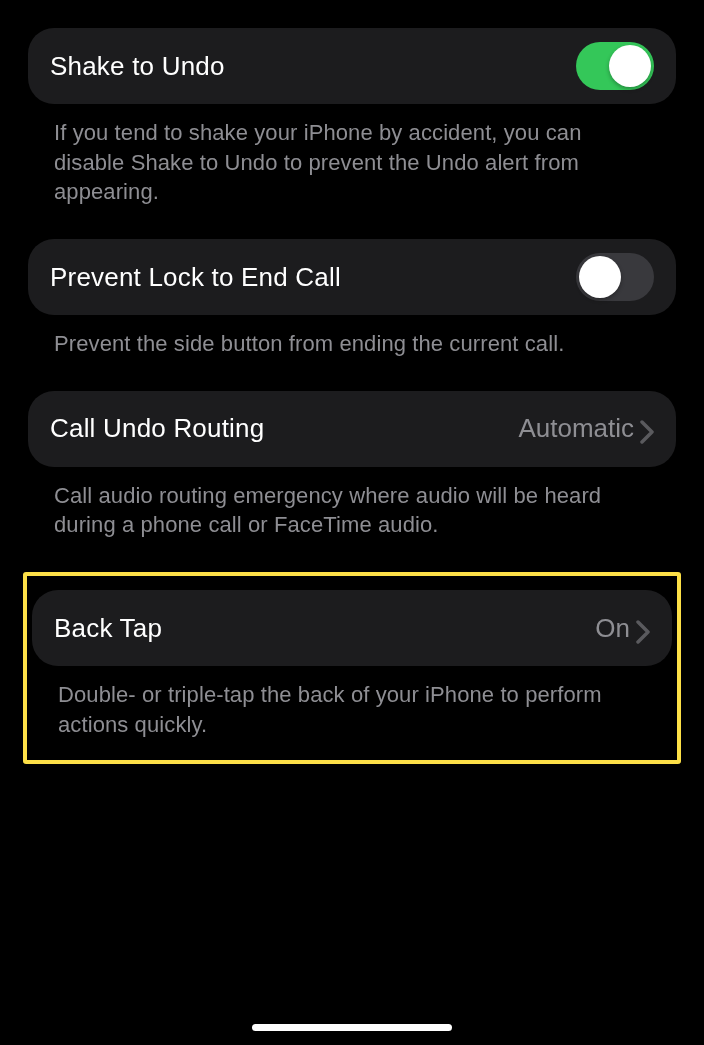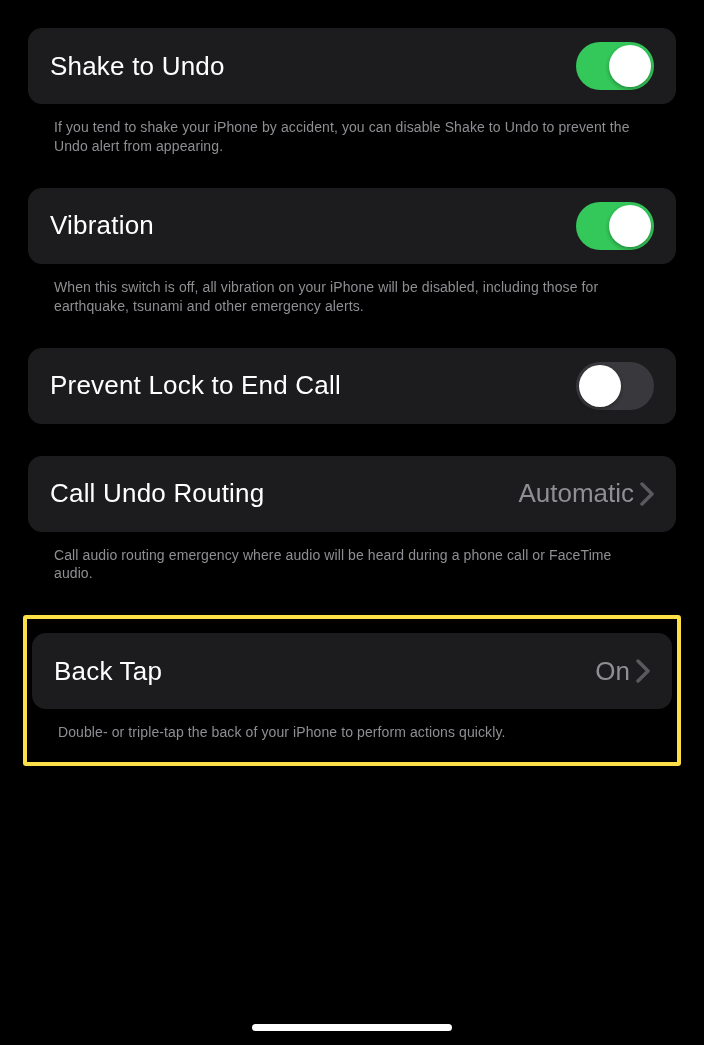--- a/index.html
+++ b/index.html
@@ -17,42 +17,42 @@
       overflow: hidden;
     }
     .container {
       padding: 28px 28px 0 28px;
     }
     .section {
       margin-bottom: 32px;
     }
     .row {
       background-color: #1c1c1e;
-      border-radius: 14px;
+      border-radius: 26px;
       padding: 11px 22px;
       display: flex;
       align-items: center;
       justify-content: space-between;
       min-height: 76px;
     }
     .row-label {
       color: #ffffff;
       font-size: 26px;
       font-weight: 400;
       letter-spacing: 0.2px;
     }
     .row-value {
       color: #8e8e93;
       font-size: 26px;
       font-weight: 400;
       margin-right: 6px;
     }
     .footer-text {
       color: #8e8e93;
-      font-size: 14px;
+      font-size: 22px;
       line-height: 1.35;
       padding: 14px 26px 0 26px;
       font-weight: 400;
       letter-spacing: 0.1px;
     }
     .switch {
       width: 78px;
       height: 48px;
       border-radius: 24px;
       position: relative;
@@ -74,21 +74,21 @@
       box-shadow: 0 2px 4px rgba(0,0,0,0.3);
     }
     .switch.on .switch-knob {
       right: 3px;
     }
     .switch.off .switch-knob {
       left: 3px;
     }
     .nav-right {
       display: flex;
-      align-items: center;
+      align-items: flex-end;
     }
     .chevron {
       color: #5a5a5e;
       flex-shrink: 0;
     }
     .chevron svg {
       display: block;
     }
     .highlight-box {
       border: 4px solid #fde047;
@@ -125,37 +125,29 @@
   <div class="section">
     <div class="row">
       <span class="row-label">Shake to Undo</span>
       <div class="switch on">
         <div class="switch-knob"></div>
       </div>
     </div>
     <div class="footer-text">If you tend to shake your iPhone by accident, you can disable Shake to Undo to prevent the Undo alert from appearing.</div>
   </div>
 
-  <div class="section">
-    <div class="row">
-      <span class="row-label">Vibration</span>
-      <div class="switch on">
-        <div class="switch-knob"></div>
-      </div>
-    </div>
-    <div class="footer-text">When this switch is off, all vibration on your iPhone will be disabled, including those for earthquake, tsunami and other emergency alerts.</div>
-  </div>
 
   <div class="section">
     <div class="row">
       <span class="row-label">Prevent Lock to End Call</span>
       <div class="switch off">
         <div class="switch-knob"></div>
       </div>
     </div>
+    <div class="footer-text">Prevent the side button from ending the current call.</div>
   </div>
 
   <div class="section">
     <div class="row">
       <span class="row-label">Call Undo Routing</span>
       <div class="nav-right">
         <span class="row-value">Automatic</span>
         <span class="chevron">
           <svg width="14" height="24" viewBox="0 0 14 24" fill="none">
             <path d="M2 2 L12 12 L2 22" stroke="#5a5a5e" stroke-width="3.5" stroke-linecap="round" stroke-linejoin="round"></path>

